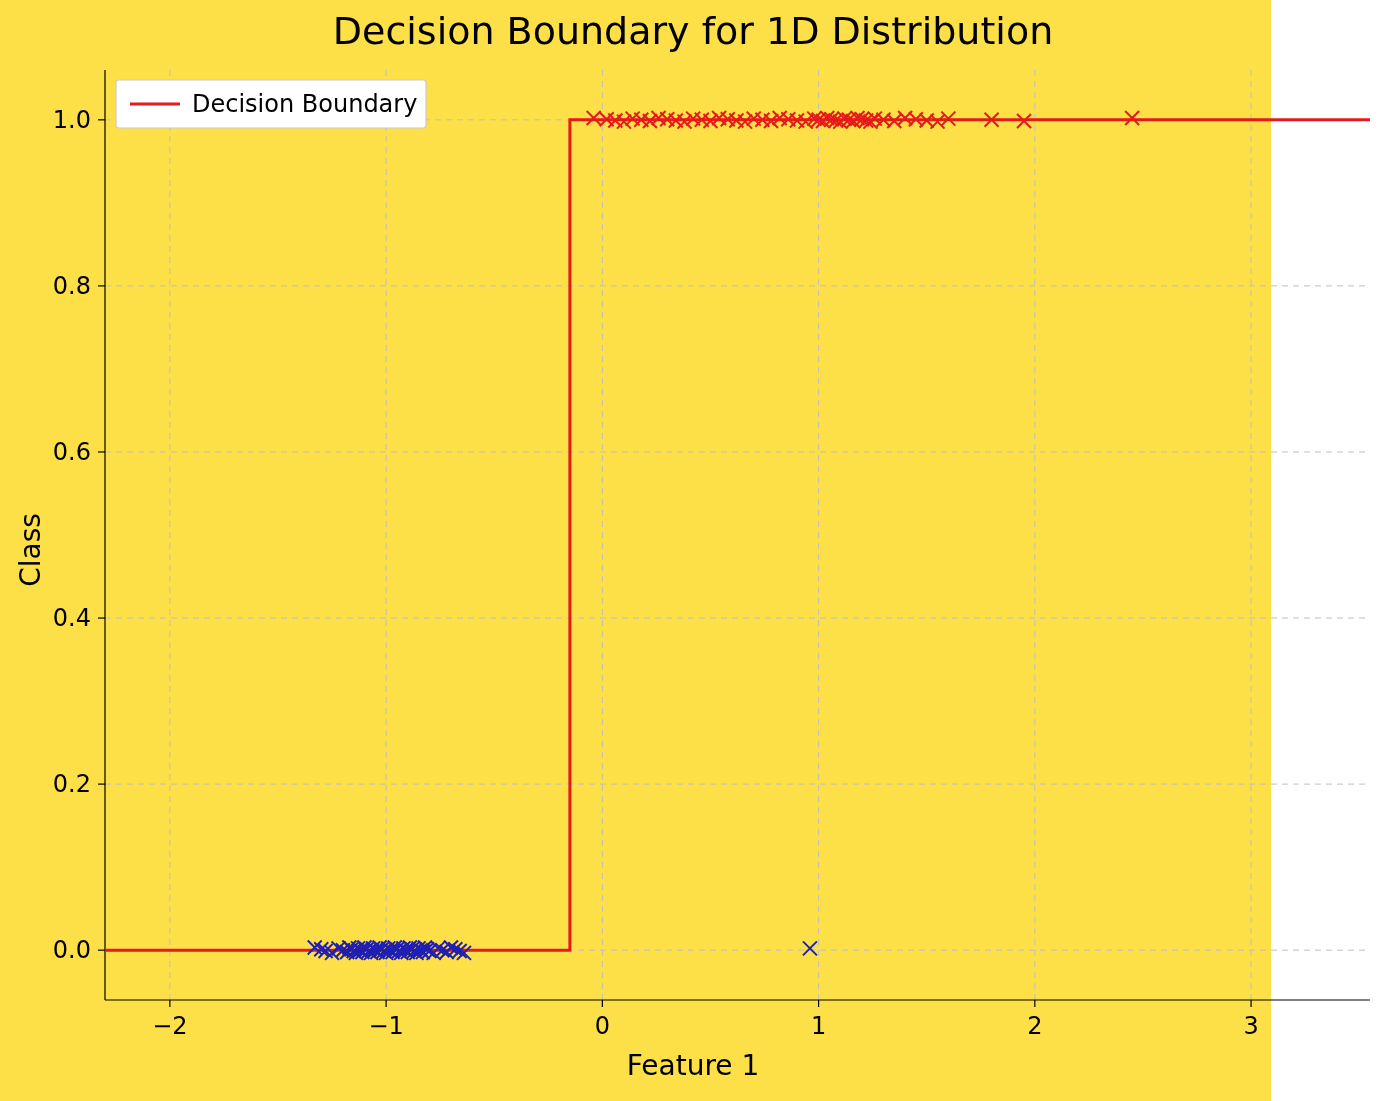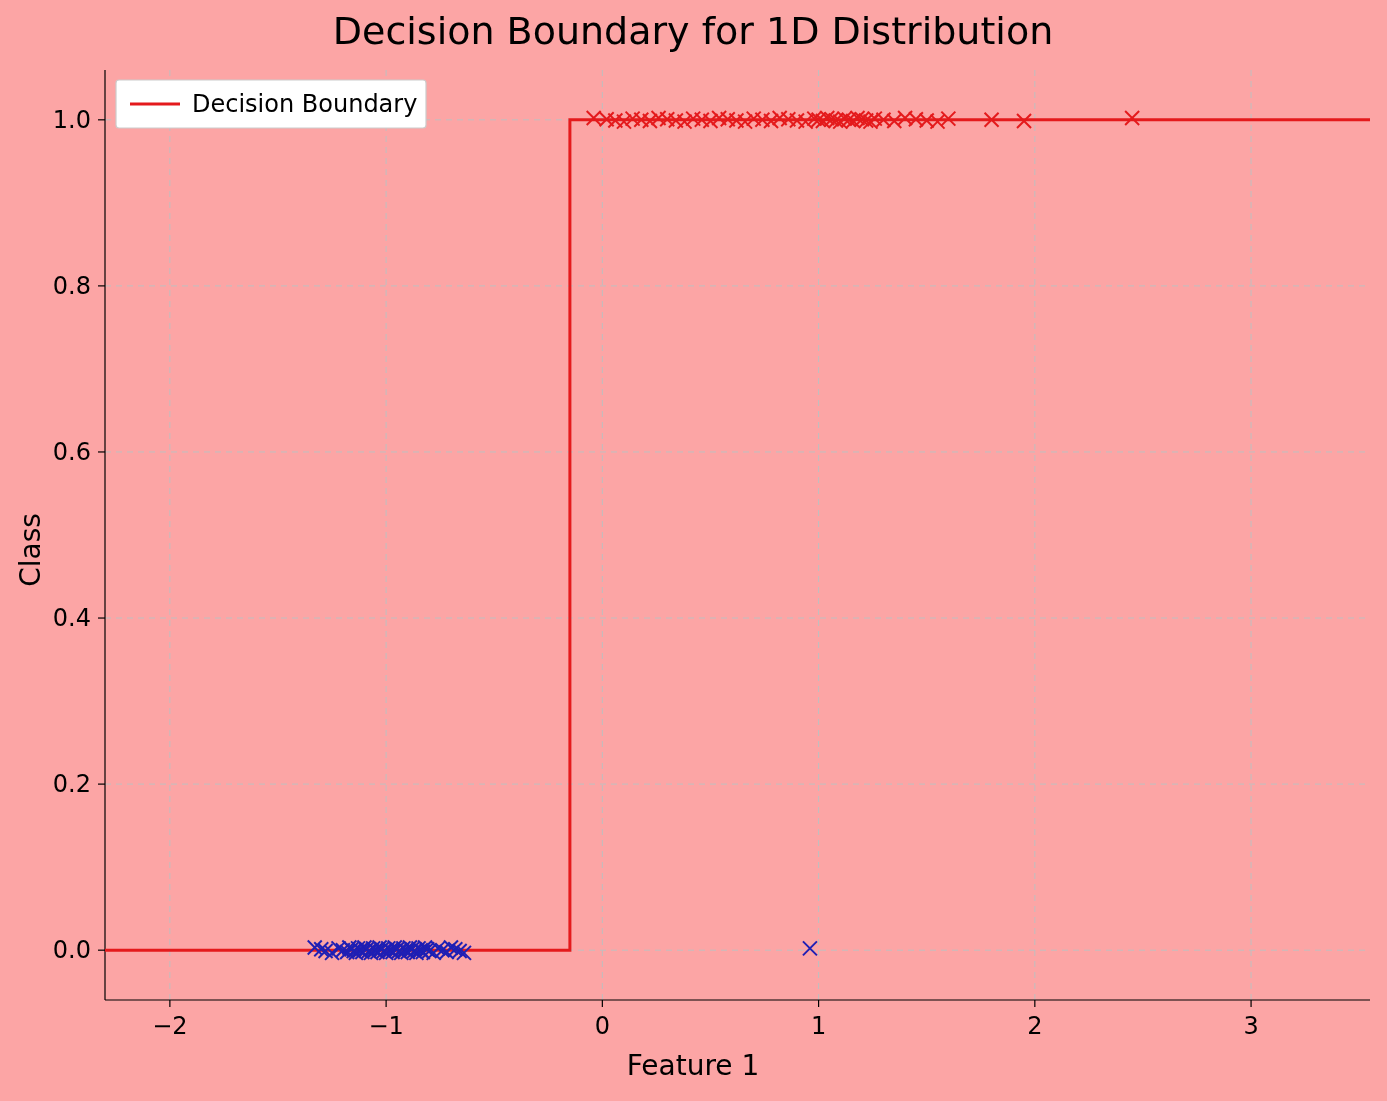--- a/index.html
+++ b/index.html
@@ -3,23 +3,23 @@
 <meta charset="utf-8">
 <style>
   html, body {
     margin: 0;
     padding: 0;
     background: #ffffff;
     font-family: "DejaVu Sans", "Helvetica Neue", Arial, sans-serif;
   }
   #chart-wrap {
     position: relative;
-    width: 1387px;
+    width: 1271px;
     height: 1101px;
-    background: #fca5a5;
+    background: #fde047;
   }
   svg { display: block; }
   .axis-line { stroke: #000000; stroke-width: 1.2; }
   .tick-line { stroke: #000000; stroke-width: 1.2; }
   .grid-line { stroke: #bfbfbf; stroke-width: 1; stroke-dasharray: 6 5; }
   .tick-label-x { font-size: 24px; fill: #000; text-anchor: middle; }
   .tick-label-y { font-size: 24px; fill: #000; text-anchor: end; }
   .axis-label-x { font-size: 28px; fill: #000; text-anchor: middle; }
   .axis-label-y { font-size: 28px; fill: #000; text-anchor: middle; }
   .title-text  { font-size: 38px; fill: #000; text-anchor: middle; font-weight: 400; }

